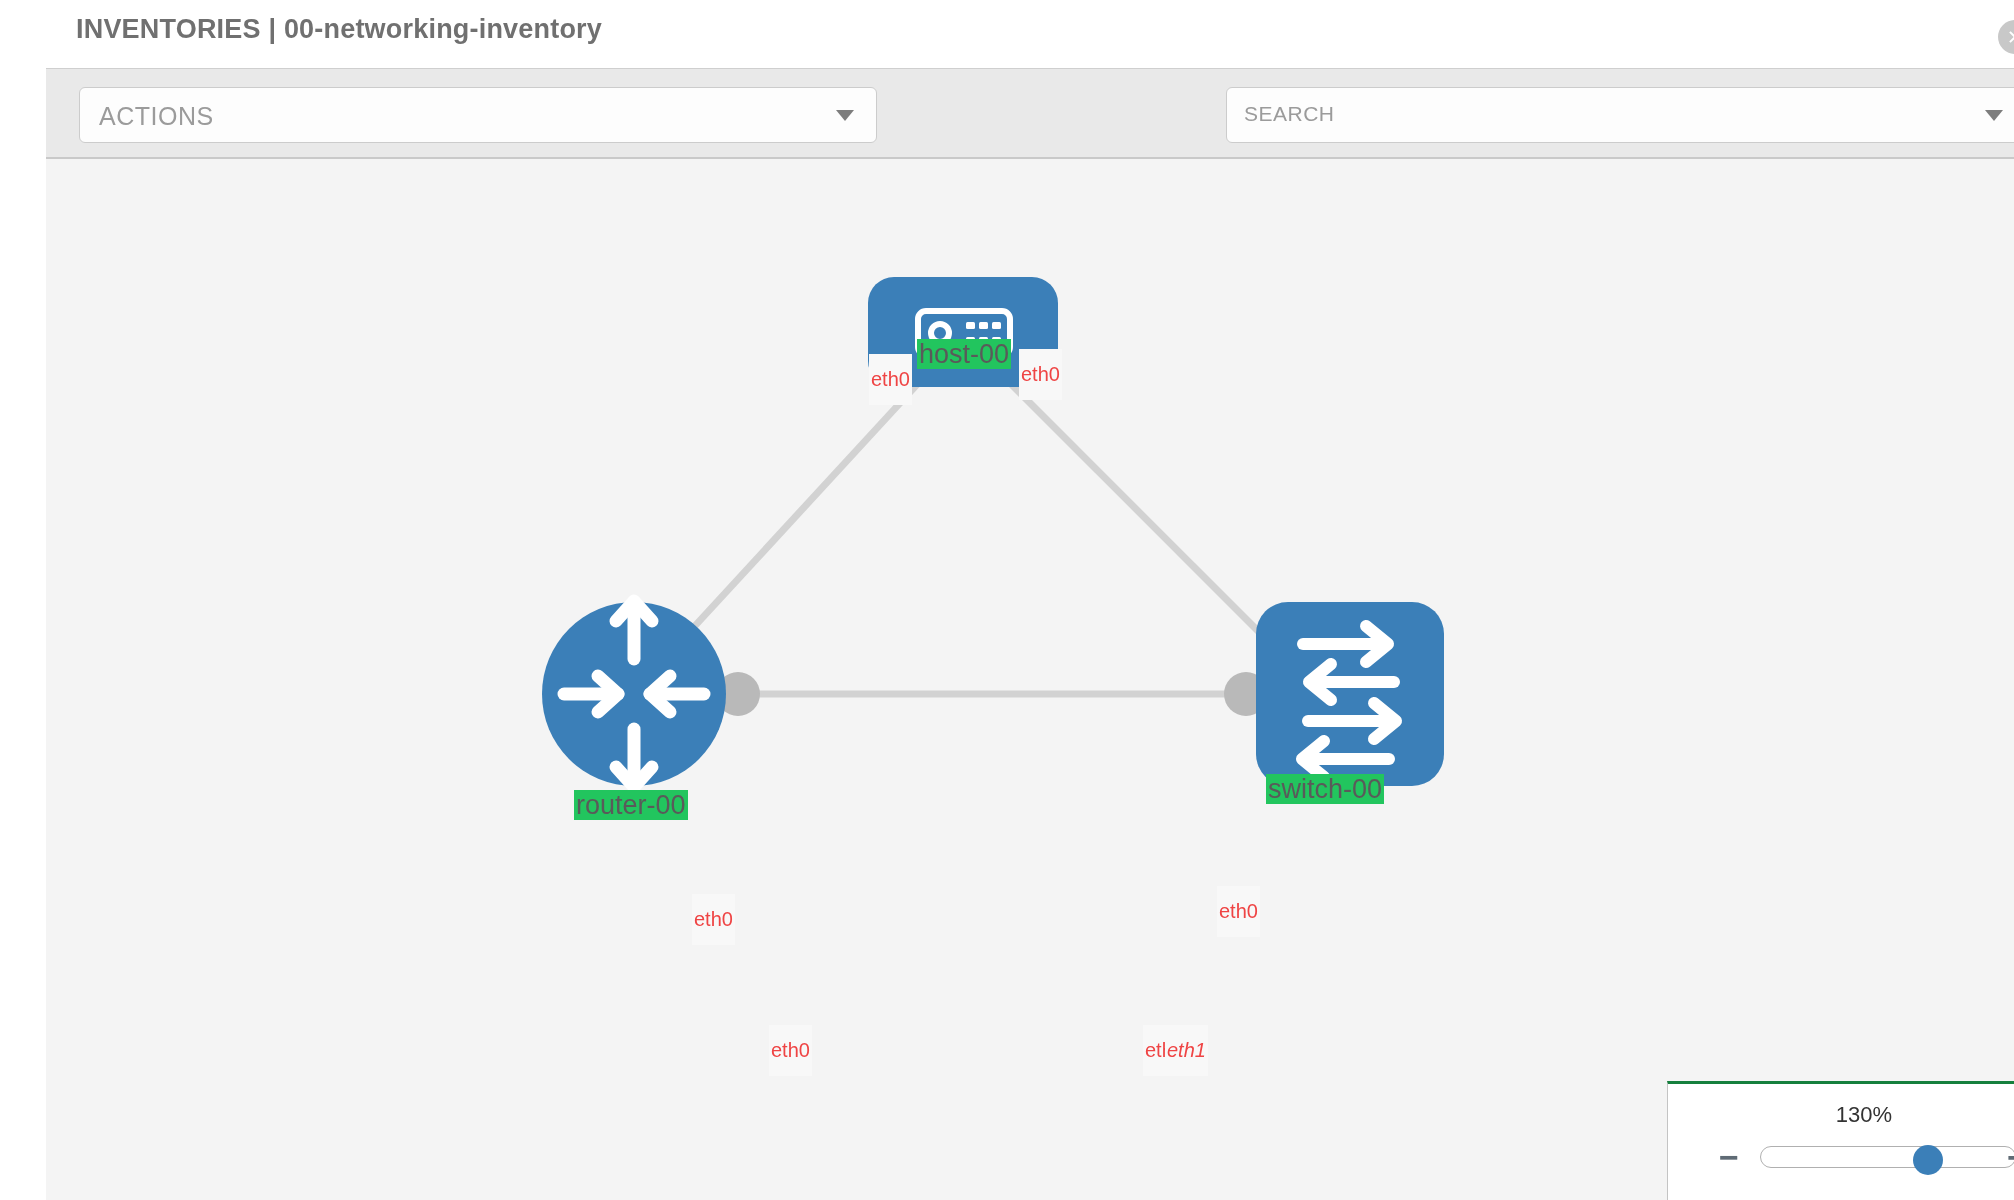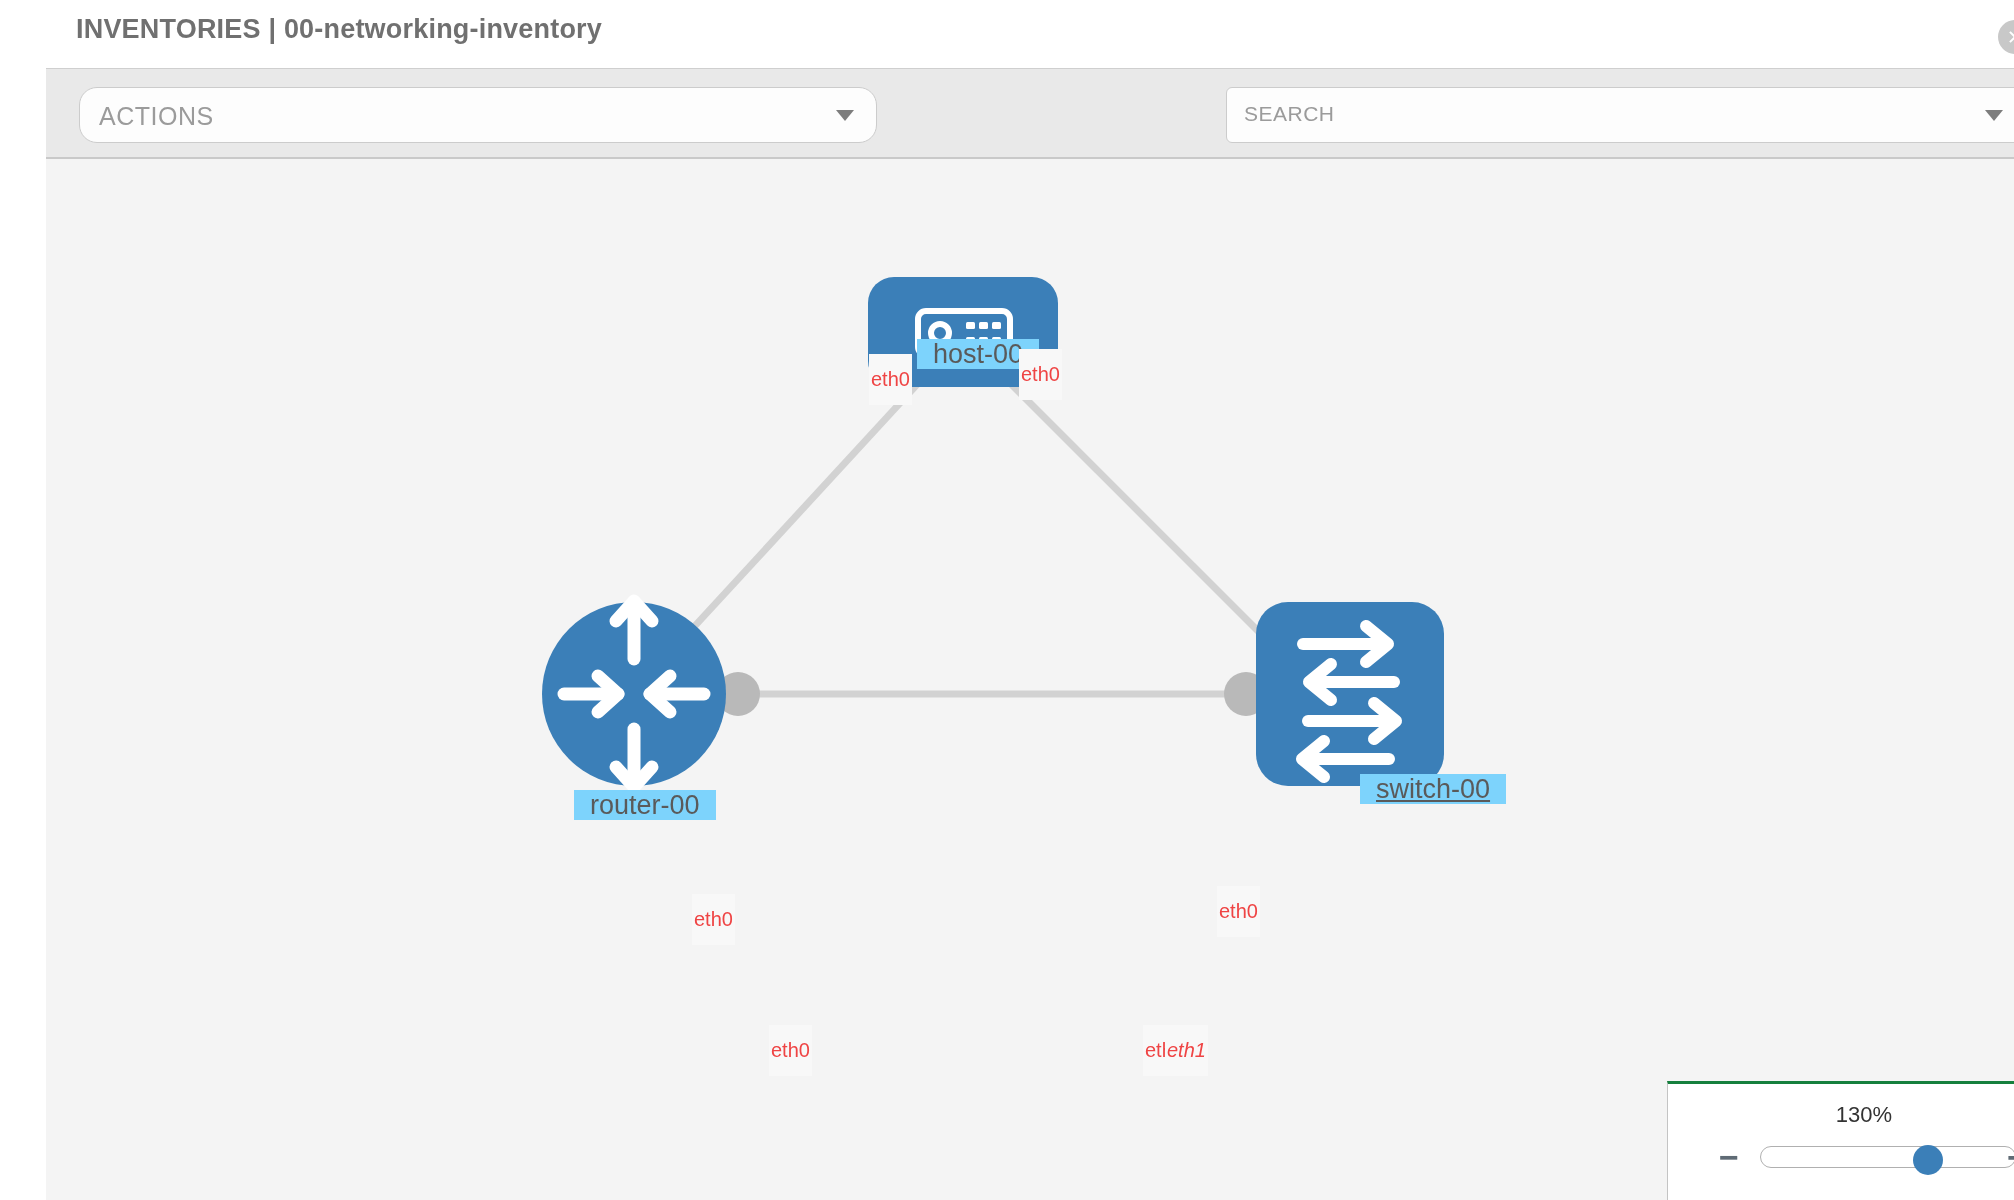--- a/index.html
+++ b/index.html
@@ -68,21 +68,21 @@
     box-sizing: border-box;
   }
   .actions-select {
     position: absolute;
     left: 33px;
     top: 18px;
     width: 798px;
     height: 56px;
     background: #fdfdfd;
     border: 1px solid #cccccc;
-    border-radius: 18px;
+    border-radius: 6px;
     box-sizing: border-box;
     cursor: pointer;
   }
   .actions-label {
     position: absolute;
     left: 19px;
     top: 14px;
     font-size: 25px;
     color: #9b9b9b;
     letter-spacing: 0.5px;
@@ -144,26 +144,26 @@
   .canvas svg.topology {
     position: absolute;
     left: 0; top: 0;
     width: 2014px;
     height: 1041px;
   }
 
   
   .node-label {
     position: absolute;
-    background: #7dd3fc;
+    background: #22c55e;
     color: #5a5a5a;
     font-size: 27px;
     line-height: 30px;
     white-space: nowrap;
-    padding: 0 16px;
+    padding: 0 2px;
   }
   .iface-label {
     position: absolute;
     background: #f8f8f8;
     color: #ef4444;
     font-size: 20px;
     line-height: 23px;
     white-space: nowrap;
     padding: 14px 2px;
   }
@@ -349,21 +349,21 @@
           <path d="M1343 600 L1258 600"></path>
           <path d="M1278 582 L1256 600 L1278 618"></path>
         </g>
       </g>
     </svg>
 
     <div class="node-label" style="left:871px; top:180px;">host-00</div>
 
     <div class="node-label" style="left:528px; top:631px;">router-00</div>
 
-    <div class="node-label" style="left:1314px; top:615px;text-decoration:underline;">switch-00</div>
+    <div class="node-label" style="left:1220px; top:615px;">switch-00</div>
 
     <div class="iface-label" style="left:823px; top:195px;">eth0</div>
 
     <div class="iface-label" style="left:973px; top:190px;">eth0</div>
 
     <div class="iface-label" style="left:646px; top:735px;">eth0</div>
 
     <div class="iface-label" style="left:1171px; top:727px;">eth0</div>
 
     <div class="iface-label" style="left:723px; top:866px;">eth0</div>

